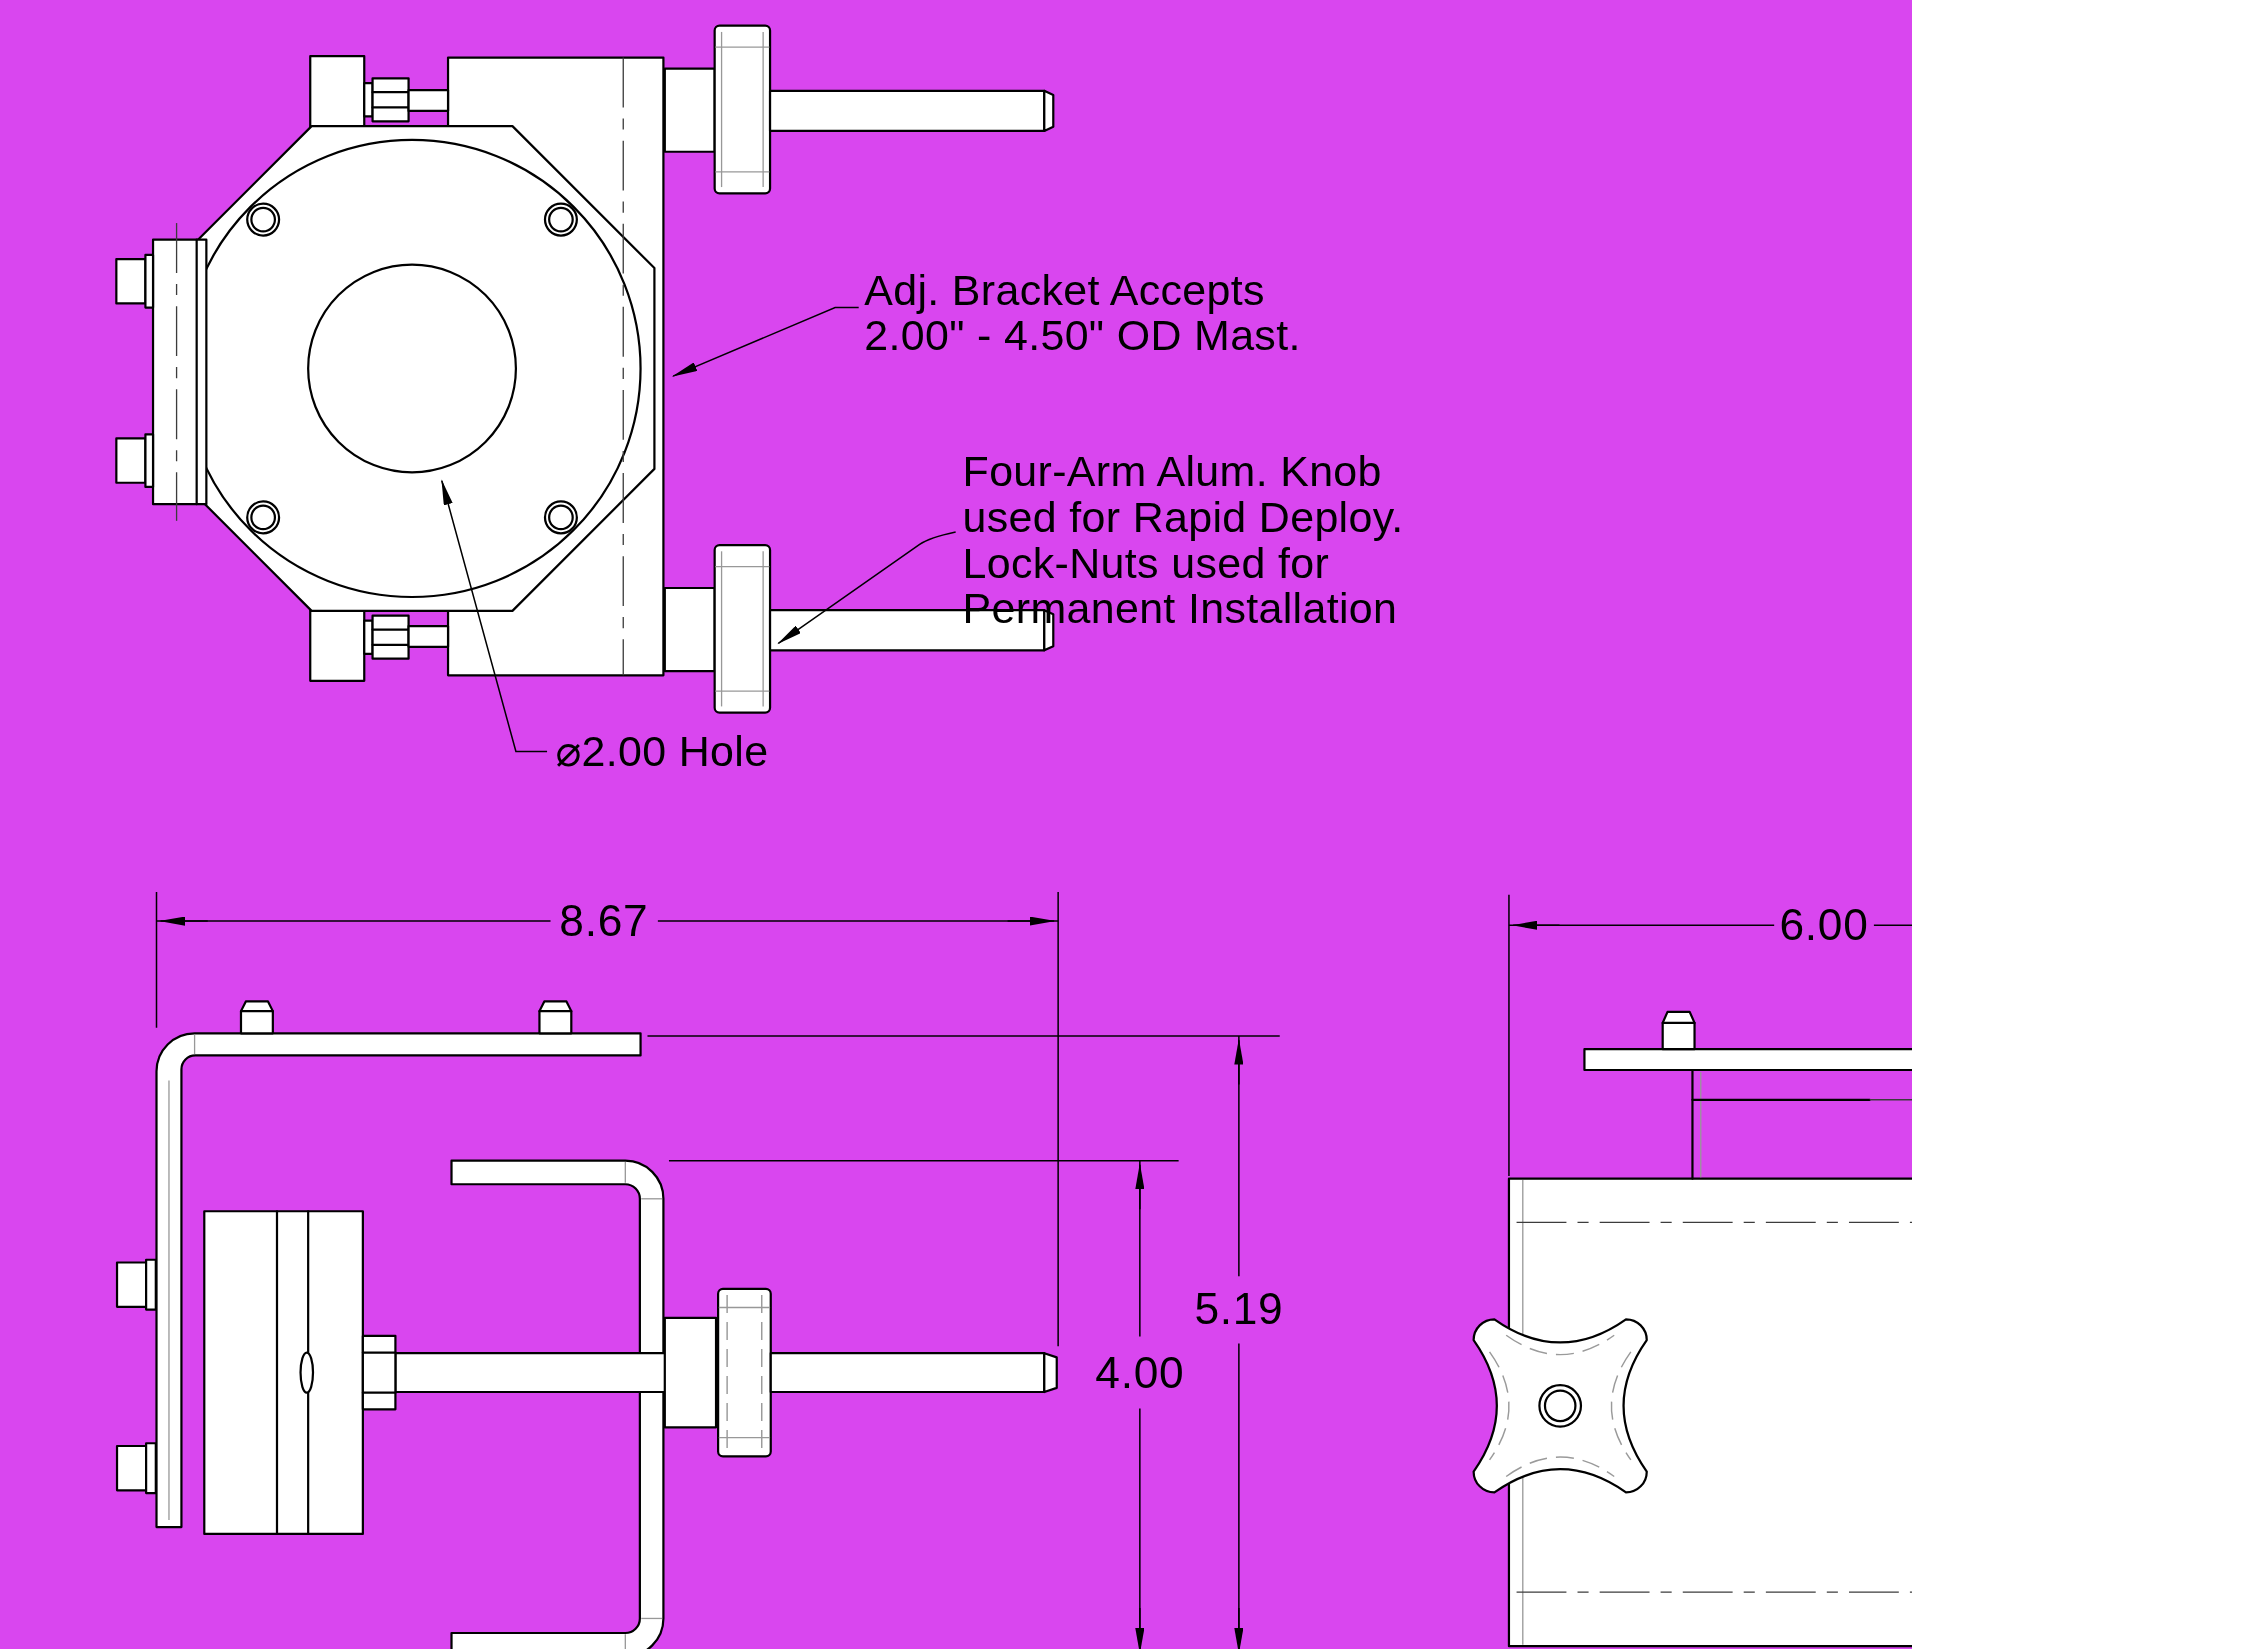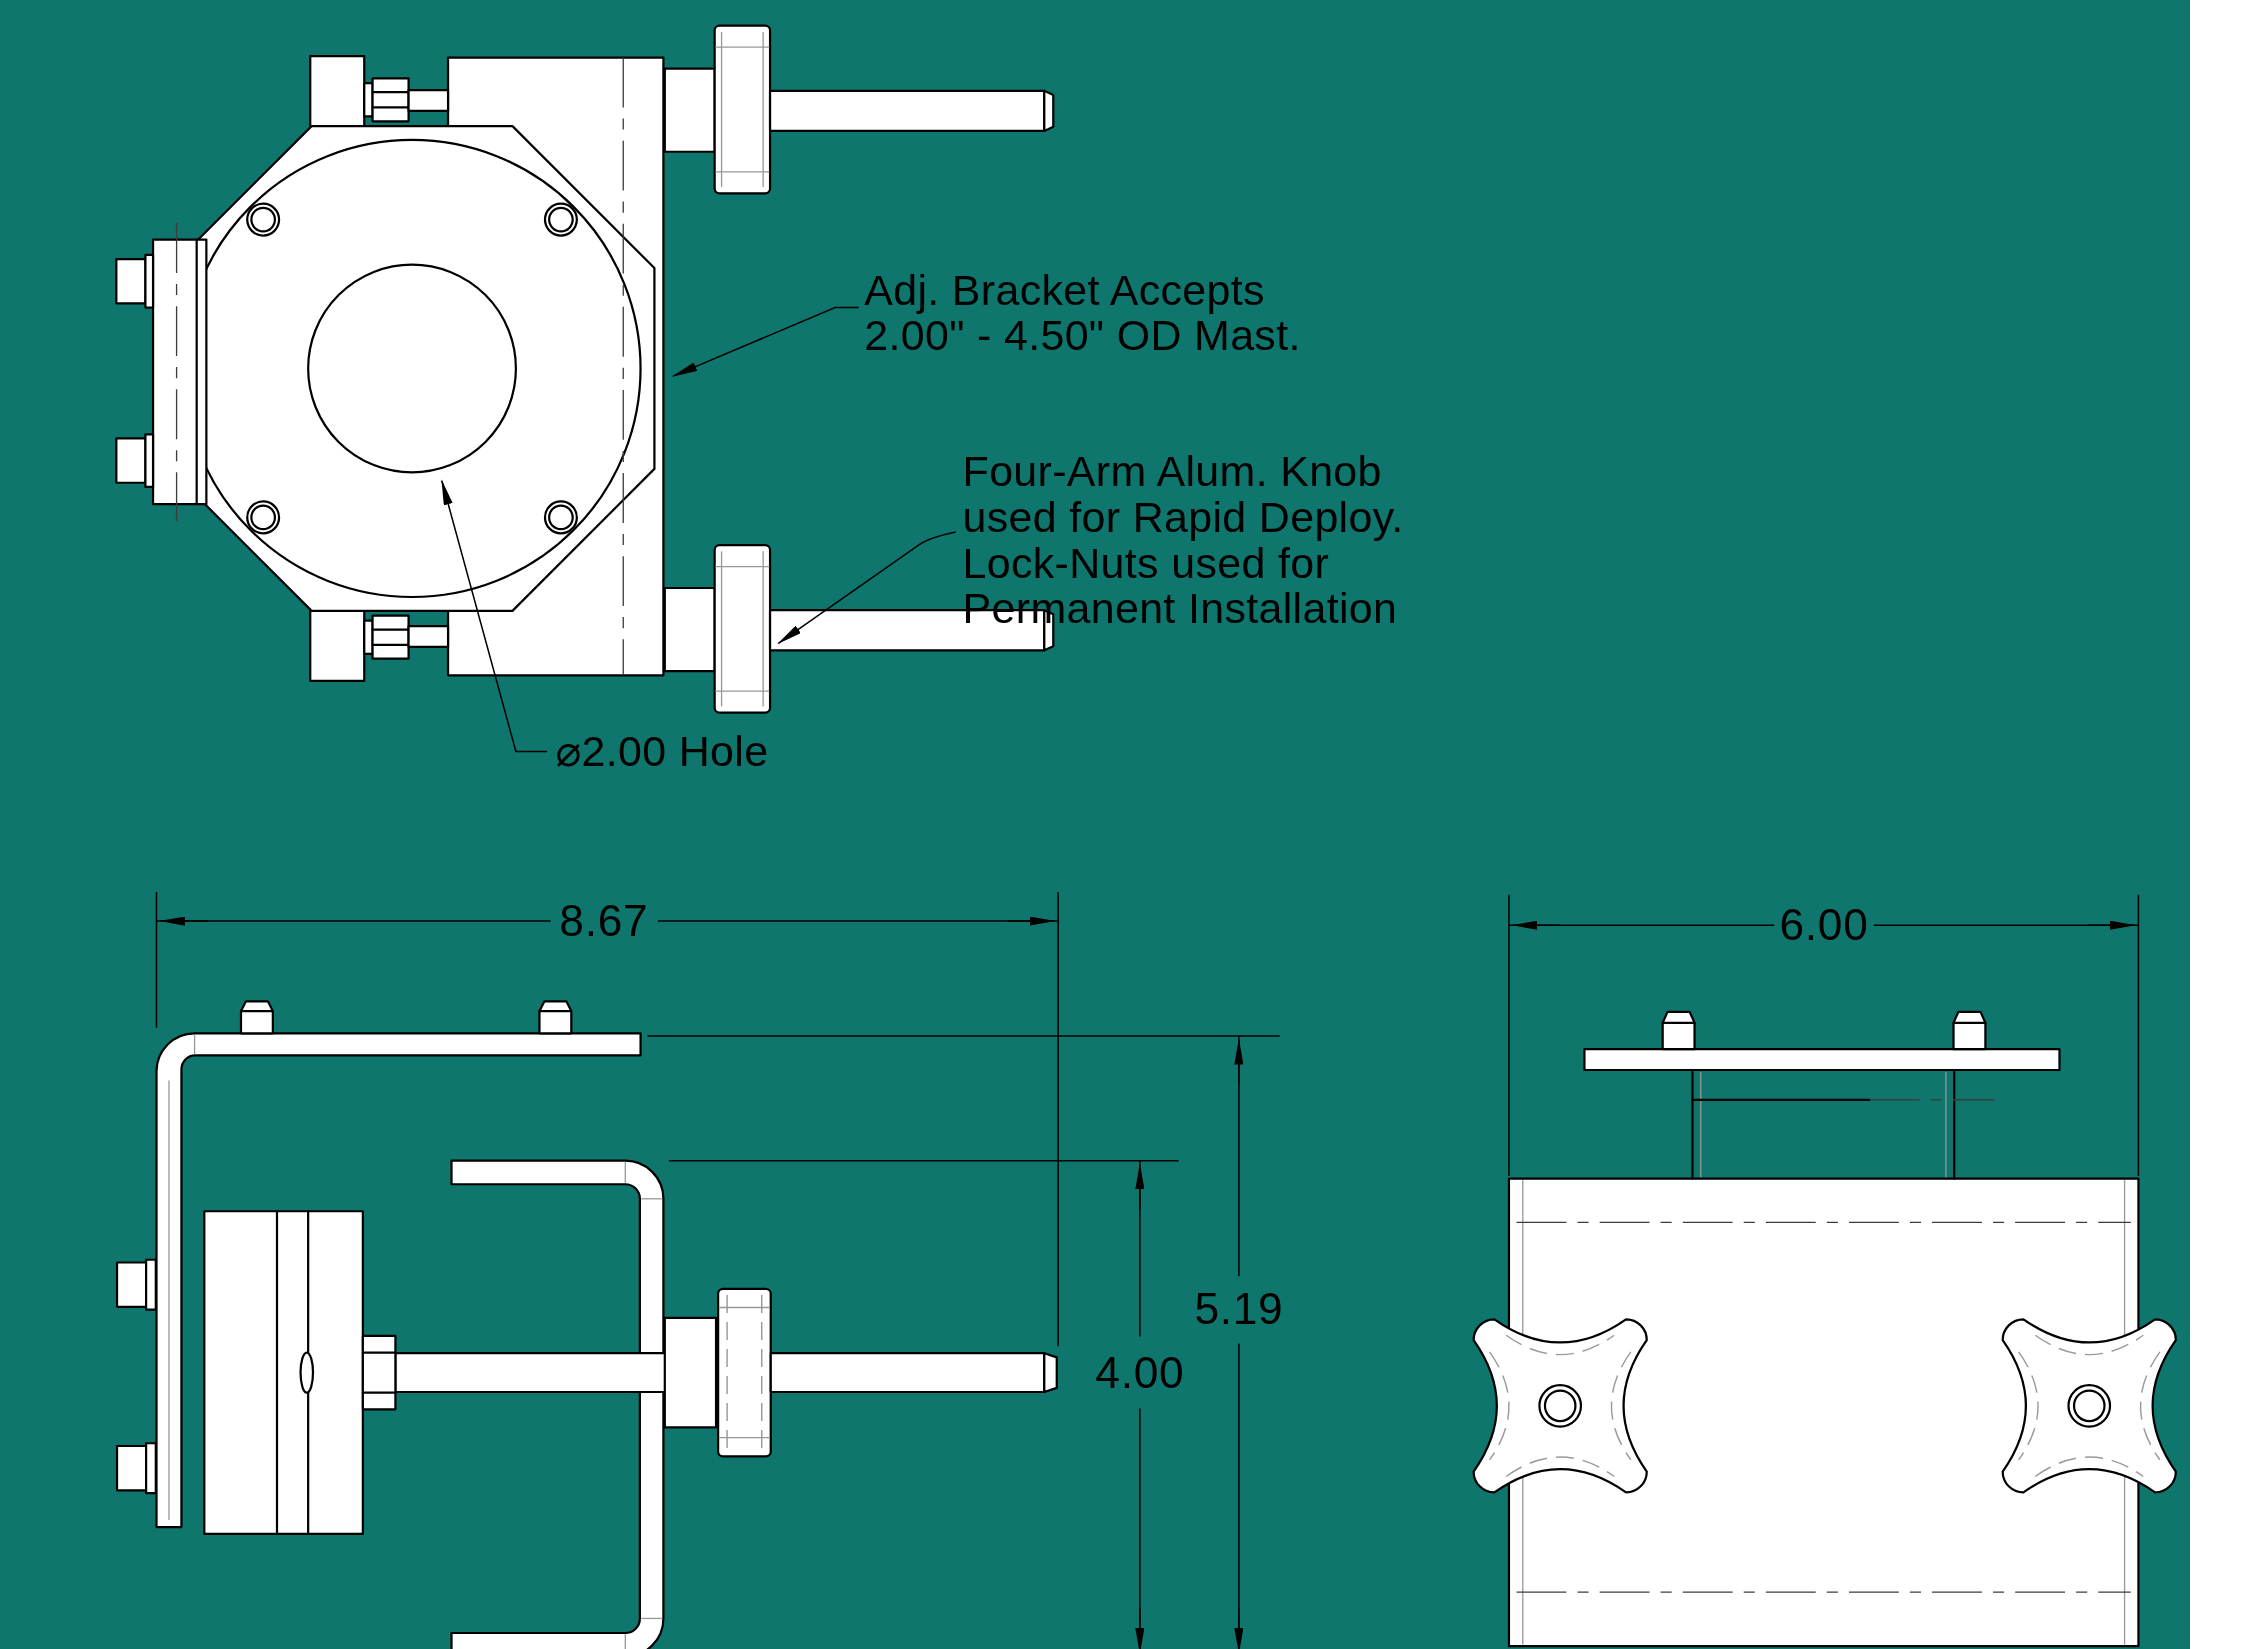--- a/index.html
+++ b/index.html
@@ -1,16 +1,16 @@
 <!DOCTYPE html>
 <html style="font-size:11px"><head>
 <meta charset="utf-8">
 <style>
   html,body{margin:0;padding:0;background:#ffffff;}
-  #stage{position:relative;width:2190px;height:1649px;background:#0f766e;overflow:hidden;}
+  #stage{position:relative;width:1912px;height:1649px;background:#d946ef;overflow:hidden;}
   svg{display:block;}
   .edge{fill:#ffffff;stroke:#000;stroke-width:3.2;stroke-linejoin:round;}
   .ln{fill:none;stroke:#000;stroke-width:3.2;stroke-linejoin:round;stroke-linecap:round;}
   .thin{fill:none;stroke:#989898;stroke-width:1.9;}
   .hid{fill:none;stroke:#9a9a9a;stroke-width:2.1;stroke-dasharray:26 13;}
   .cl{fill:none;stroke:#3c3c3c;stroke-width:1.9;stroke-dasharray:72 16 16 16;}
   .dim{fill:none;stroke:#000;stroke-width:2.2;}
   .dimtxt{font-family:"Liberation Sans",sans-serif;font-size:64px;fill:#000;letter-spacing:1px;}
   .note{font-family:"Liberation Sans",sans-serif;font-size:62px;fill:#000;letter-spacing:0.5px;}
 </style>

